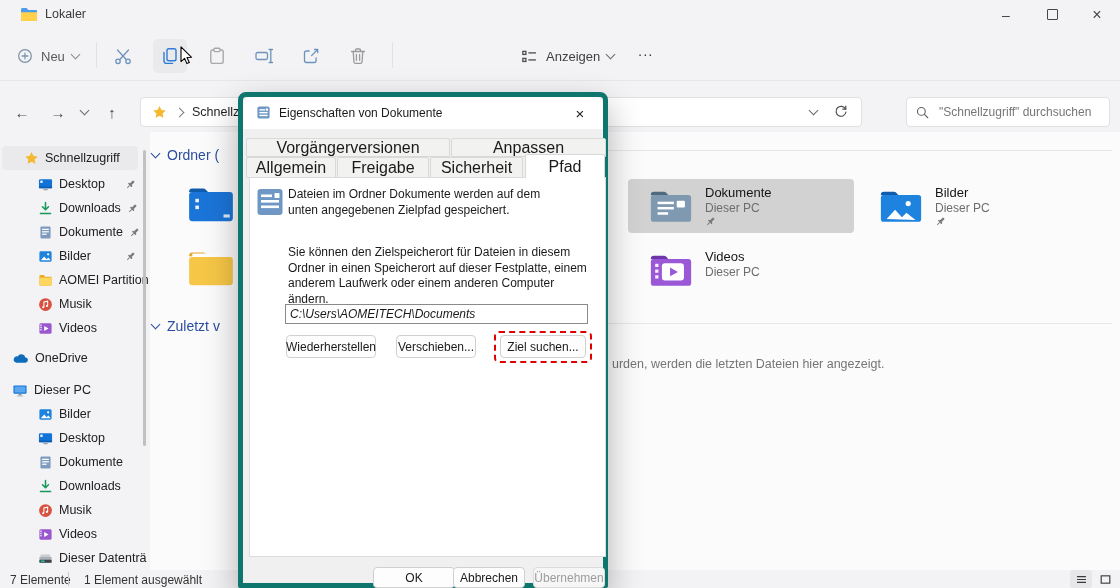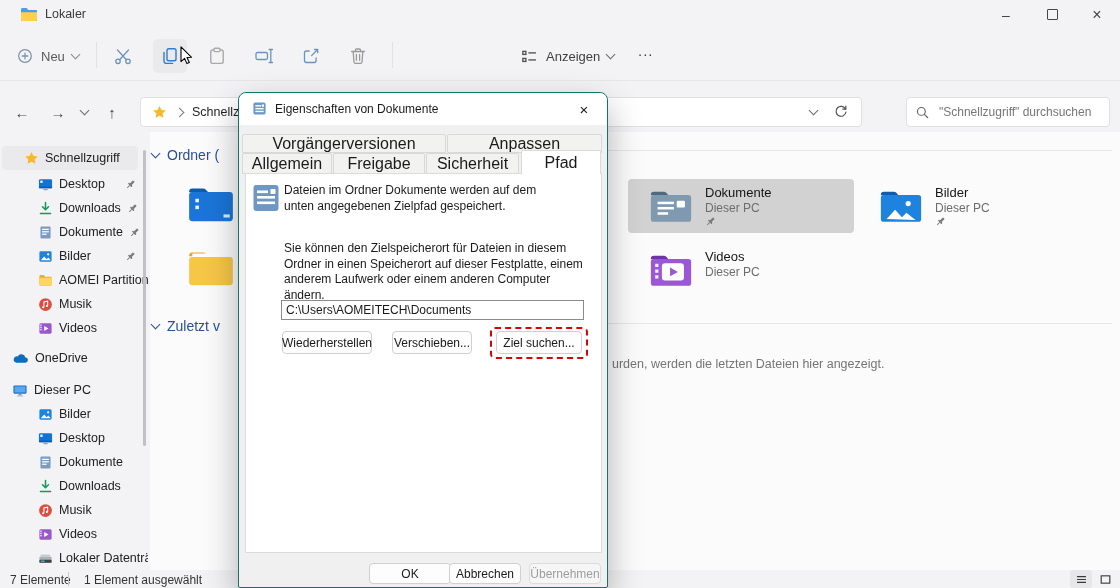--- a/index.html
+++ b/index.html
@@ -35,21 +35,21 @@
   
   .sect{position:absolute;display:flex;align-items:center;gap:8px;font-size:14px;color:#2b4d9e}
   .tile{position:absolute;width:226px;height:54px;border-radius:4px;display:flex;align-items:flex-start;gap:11px;padding:6px 0 0 20px;box-sizing:border-box}
   .tile.sel{background:#d2d2d2}
   .tile-name{font-size:13px;color:#151515;line-height:16px}
   .tile-sub{font-size:12px;color:#6d6d6d;line-height:15px}
   
   .statusbar{position:absolute;left:0;top:570px;width:1120px;height:18px;font-size:12px;color:#333}
   
   .dialog{position:absolute;left:238px;top:92px;width:370px;height:496px;background:#f0f0f0;
-          border:1px solid #0f766e;border-radius:8px 8px 2px 2px;box-sizing:border-box;
+          border:5px solid #0f766e;border-radius:8px 8px 2px 2px;box-sizing:border-box;
           box-shadow:0 14px 34px rgba(0,0,0,.30);z-index:50;font-size:12px}
   .dlg-titlebar{position:absolute;left:0;top:0;width:100%;height:32px;background:#fff;border-radius:8px 8px 0 0}
   .dlg-title{position:absolute;left:36px;top:9px;font-size:12px;color:#1a1a1a}
   .dlg-close{position:absolute;right:10px;top:4px;width:26px;height:24px;display:flex;align-items:center;justify-content:center;font-size:15px;color:#1a1a1a}
   .tab{position:absolute;background:#f2f2f1;border:1px solid #d9d9d9;border-radius:2px 2px 0 0;display:flex;align-items:center;justify-content:center;font-size:16px;color:#1a1a1a;box-sizing:border-box}
   .tab.active{background:#fff;border-bottom:none;z-index:3}
   .dlg-page{position:absolute;left:6px;top:80px;width:357px;height:380px;background:#fff;border:1px solid #dcdcdc;box-sizing:border-box;z-index:2}
   .dlg-text{position:absolute;font-size:12px;line-height:15.5px;color:#1a1a1a}
   .pathbox{position:absolute;left:42px;top:207px;width:303px;height:20px;border:1px solid #8a8a8a;background:#fff;font:12px "Liberation Sans",sans-serif;color:#1a1a1a;padding:0 4px;box-sizing:border-box}
   .cbtn{position:absolute;height:23px;background:#fdfdfd;border:1px solid #d0d0d0;border-radius:4px;font:12px "Liberation Sans",sans-serif;color:#1a1a1a;display:flex;align-items:center;justify-content:center;box-sizing:border-box}
@@ -401,21 +401,21 @@
   </div>
   <div class="si l1" style="top:546px">
     <span>
         <svg width="15" height="15" viewBox="0 0 16 16">
           <rect x="2.6" y="3.8" width="10.4" height="2.2" rx=".9" fill="#c7ccd1"></rect>
           <rect x="1.5" y="6" width="13" height="6.6" rx="1" fill="#aab1b8"></rect>
           <rect x="1.5" y="9.3" width="13" height="3.3" rx="1" fill="#3d4449"></rect>
           <rect x="3" y="10.1" width="4" height="1.6" fill="#27c3a4"></rect>
         </svg>
       </span>
-    <span>Lokaler Datenträ</span>
+    <span>Dieser Datenträ</span>
   </div>
 
   <div class="ab" style="left:143px;top:150px;width:3px;height:296px;background:#c1c1c4;border-radius:2px"></div>
 
   <div class="ab" style="left:150px;top:132px;width:970px;height:438px;background:#fbfbfc"></div>
 
   <div class="sect" style="left:152px;top:147px">
     <span class="cv" style="margin-top:-3px"></span>
     <span>Ordner (</span>
   </div>
@@ -573,21 +573,21 @@
           <rect x="4" y="6.5" width="11" height="2.6" fill="#fff"></rect>
           <rect x="4" y="12" width="18" height="2.6" fill="#fff"></rect>
           <rect x="4" y="17.5" width="18" height="2.6" fill="#fff"></rect>
           <rect x="17.5" y="5" width="5" height="5" rx=".8" fill="#fff"></rect>
         </svg>
     </span>
 
     <div class="dlg-text" style="left:45px;top:148px;width:308px;z-index:3">Sie können den Zielspeicherort für Dateien in diesem Ordner in einen Speicherort auf dieser Festplatte, einem anderem Laufwerk oder einem anderen Computer ändern.</div>
     <div class="dlg-text" style="left:45px;top:90px;width:285px;z-index:3">Dateien im Ordner Dokumente werden auf dem unten angegebenen Zielpfad gespeichert.</div>
 
-    <input class="pathbox" style="z-index: 3;" value="C:\Users\AOMEITECH\Documents">
+    <input class="pathbox" style="z-index: 3; font-style: italic;" value="C:\Users\AOMEITECH\Documents">
 
     <span class="cbtn" style="left:43px;top:238px;width:90px;z-index:3">
         <span>Wiederherstellen</span>
       </span>
     <span class="cbtn" style="left:153px;top:238px;width:80px;z-index:3">
         <span>Verschieben...</span>
       </span>
     <span class="cbtn" style="left:257px;top:238px;width:86px;z-index:3">
         <span>Ziel suchen...</span>
       </span>

